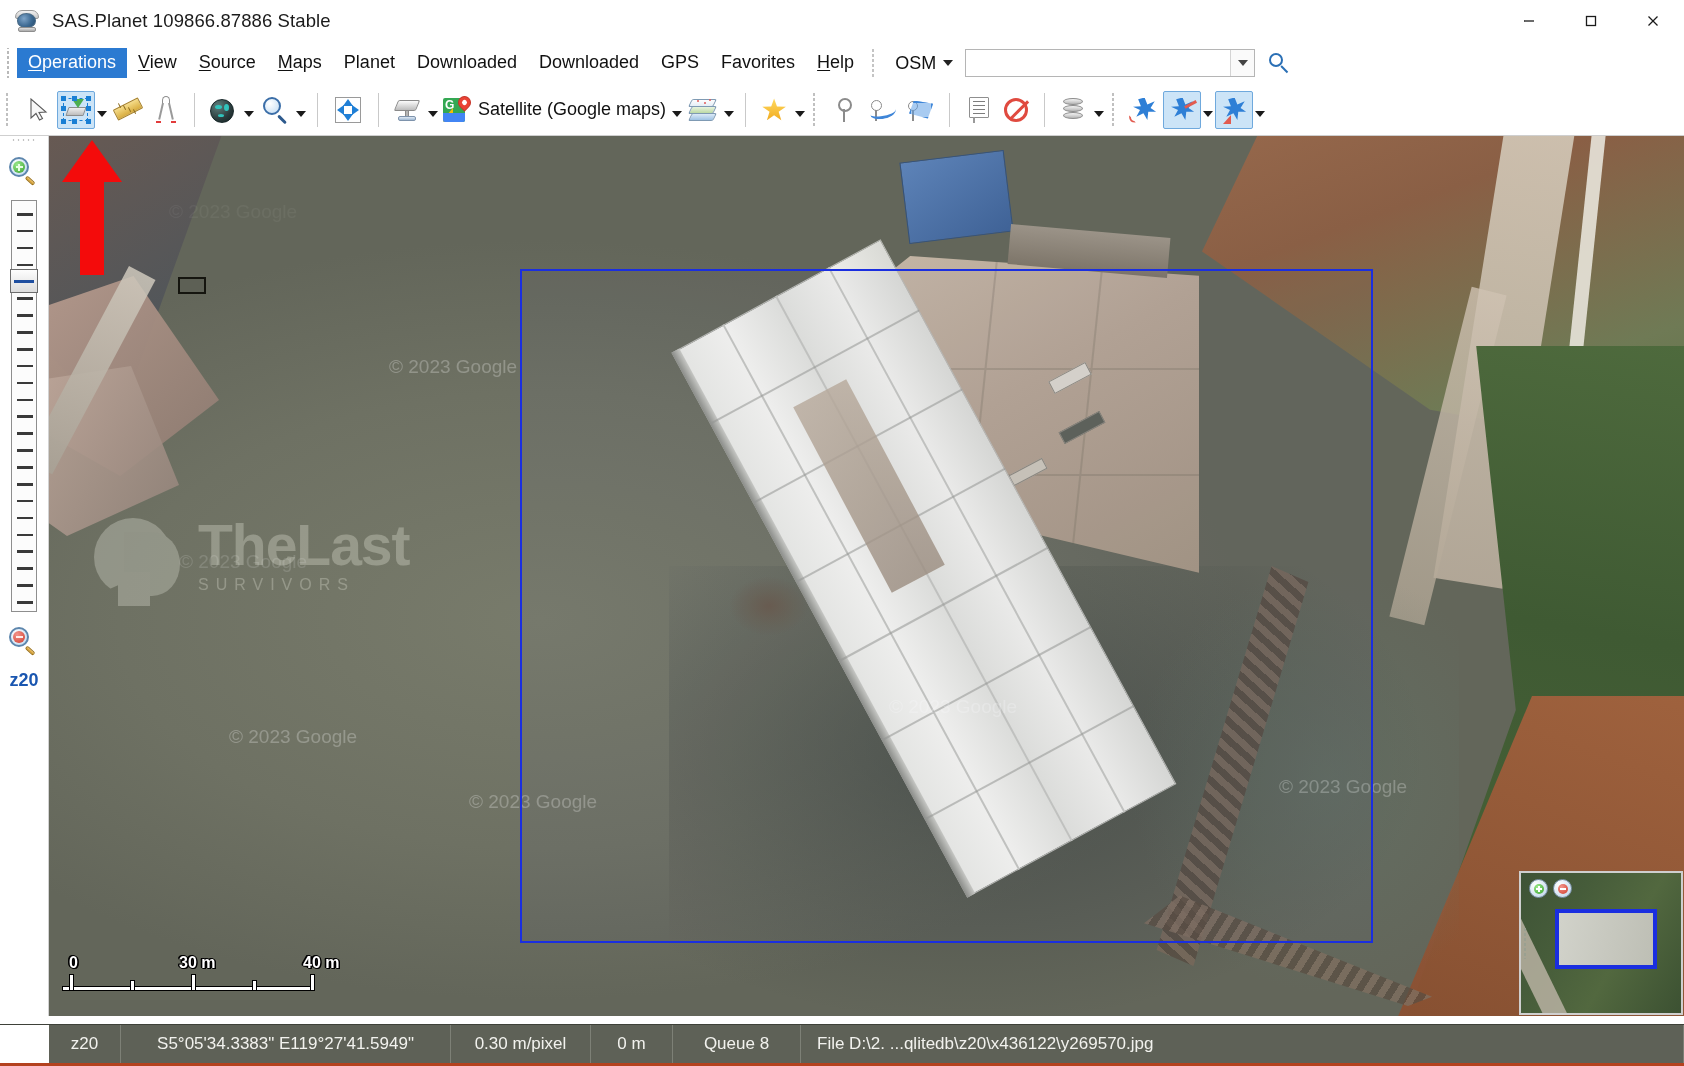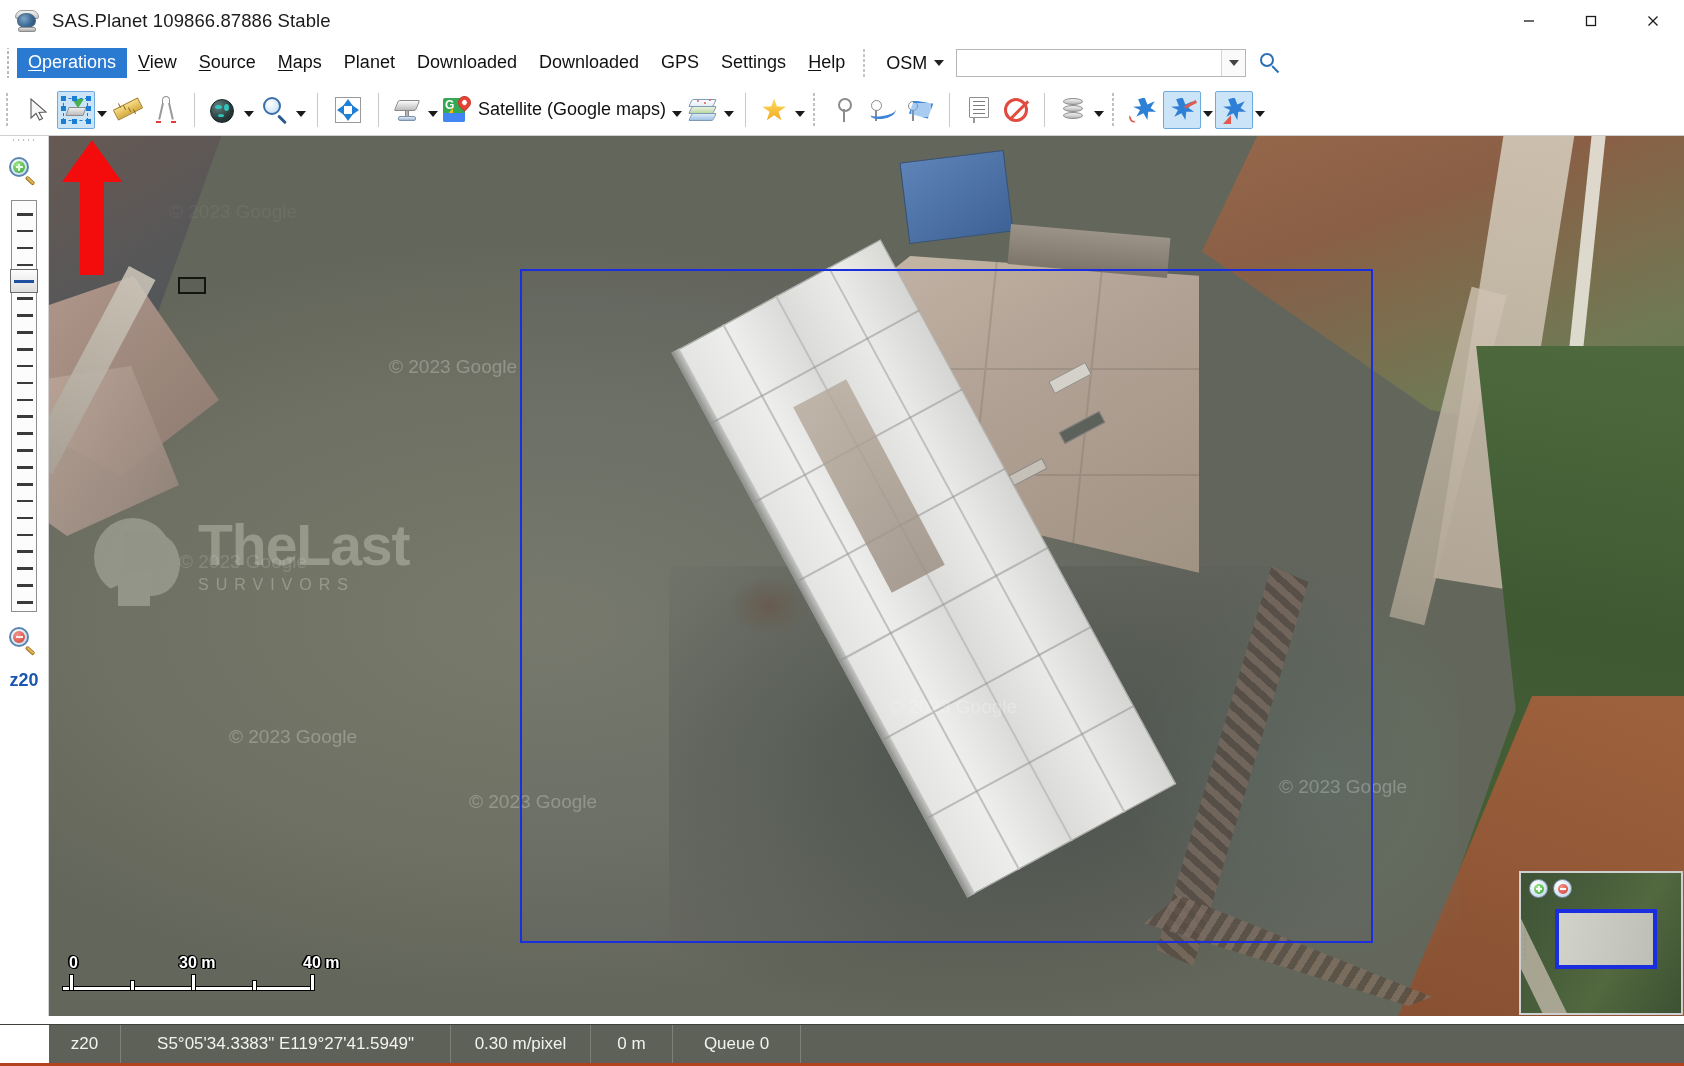--- a/index.html
+++ b/index.html
@@ -648,21 +648,21 @@
   <div class="menubar">
     <div class="grip"></div>
     <div class="menu-item active"><u>O</u>perations</div>
     <div class="menu-item"><u>V</u>iew</div>
     <div class="menu-item"><u>S</u>ource</div>
     <div class="menu-item"><u>M</u>aps</div>
     <div class="menu-item">Planet</div>
     <div class="menu-item">Downloaded</div>
     <div class="menu-item">Downloaded</div>
     <div class="menu-item">GPS</div>
-    <div class="menu-item">Settings</div>
+    <div class="menu-item">Favorites</div>
     <div class="menu-item"><u>H</u>elp</div>
 
     <div class="menu-sep-grip"></div>
     <div class="osm-label">OSM</div>
     <div class="caret-dn"></div>
     <div class="search-box">
       <input type="text" value="" placeholder="" style="">
       <div class="combo-arrow">
           <i></i>
         </div>
@@ -1046,16 +1046,17 @@
       </div>
     </div>
   </div>
 
   <div class="statusbar">
     <div class="sb-left-pad"></div>
     <div class="sb-cell" style="min-width:72px">z20</div>
     <div class="sb-cell" style="min-width:330px">S5°05'34.3383" E119°27'41.5949"</div>
     <div class="sb-cell" style="min-width:140px">0.30 m/pixel</div>
     <div class="sb-cell" style="min-width:82px">0 m</div>
-    <div class="sb-cell" style="min-width:128px">Queue 0</div>
+    <div class="sb-cell" style="min-width:128px">Queue 8</div>
+    <div class="sb-cell grow">File D:\2. ...qlitedb\z20\x436122\y269570.jpg</div>
   </div>
 
 </div>
 
 </body></html>

